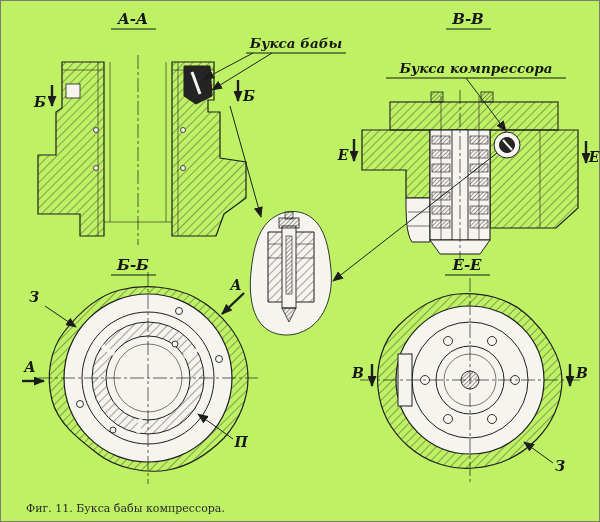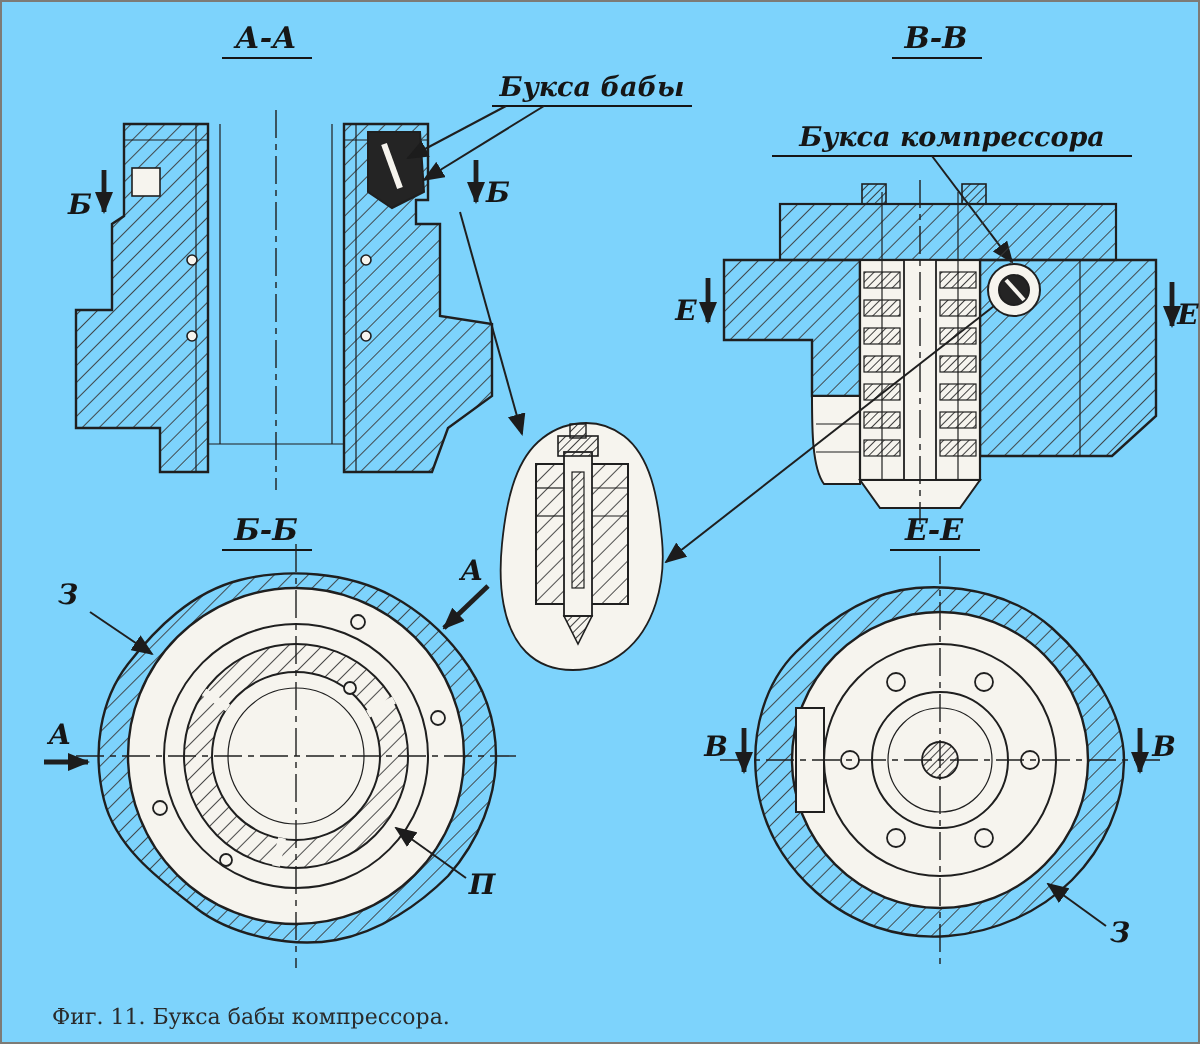--- a/index.html
+++ b/index.html
@@ -1,16 +1,16 @@
 <!DOCTYPE html>
 <html><head>
 <meta charset="utf-8">
 <style>
   html,body{margin:0;padding:0;background:#e8e6e0;}
-  .page{width:600px;height:522px;position:relative;background:#7dd3fc;overflow:hidden;
+  .page{width:600px;height:522px;position:relative;background:#bef264;overflow:hidden;
         font-family:"DejaVu Serif",serif;}
   svg{display:block}
   .t-title{font:italic 700 15px "DejaVu Serif",serif;fill:#161616}
   .t-callout{font:italic 700 13.5px "DejaVu Serif",serif;fill:#161616}
   .t-mark{font:italic 700 14px "DejaVu Serif",serif;fill:#161616}
   .t-caption{font:400 11px "DejaVu Serif",serif;fill:#2a2a2a}
   .o{fill:none;stroke:#1f1f1f}
   .cl{fill:none;stroke:#1f1f1f;stroke-width:.7;stroke-dasharray:14 3 3 3}
   .thin{fill:none;stroke:#1f1f1f;stroke-width:.6}
   .lead{fill:none;stroke:#1f1f1f;stroke-width:1}

